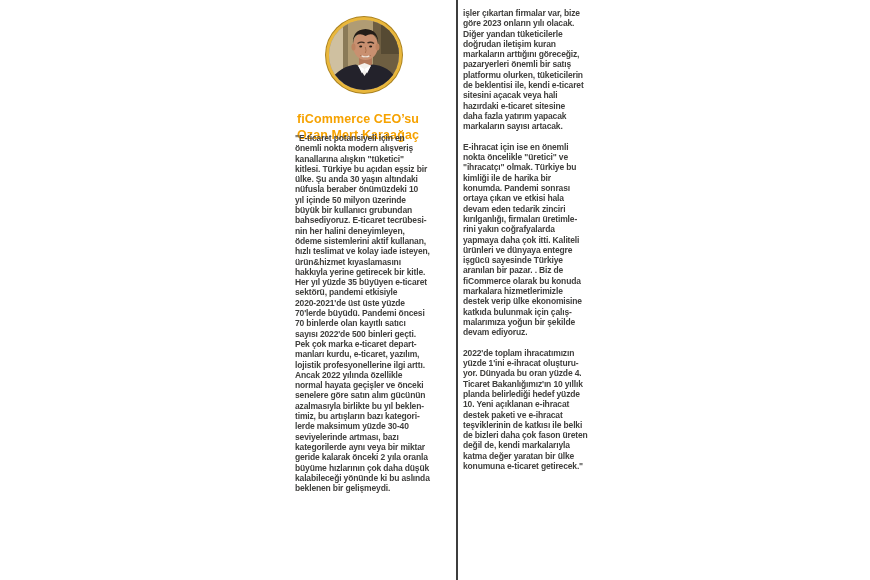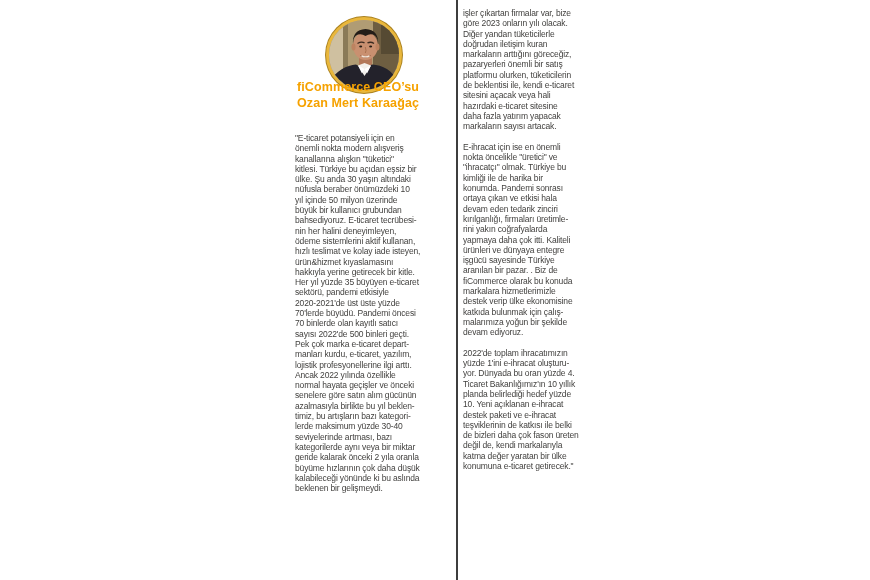--- a/index.html
+++ b/index.html
@@ -20,39 +20,40 @@
     border-radius: 50%;
     border: 3px solid #e9b73c;
     box-shadow: 0 0 0 1px #a9811f;
     overflow: hidden;
     background: #b6a27b;
   }
   .photo svg { display: block; }
   .heading {
     position: absolute;
     left: 297px;
-    top: 80px;
+    top: 112px;
     margin: 0;
     font-size: 12.5px;
     font-weight: bold;
     line-height: 15.5px;
     color: #f6a200;
     letter-spacing: 0.1px;
     white-space: pre;
   }
   .col {
     position: absolute;
     color: #403f3d;
     font-size: 8.5px;
     line-height: 10.3px;
     letter-spacing: -0.15px;
   }
   .col p {
     margin: 0 0 10.3px 0;
     white-space: pre;
+    font-weight: bold;
   }
   .col p:last-child { margin-bottom: 0; }
   .col-left  { left: 295px; top: 133px; width: 150px; }
   .col-right { left: 463px; top: 8px;   width: 130px; }
   .divider {
     position: absolute;
     left: 456px;
     top: 0;
     width: 1.5px;
     height: 580px;

